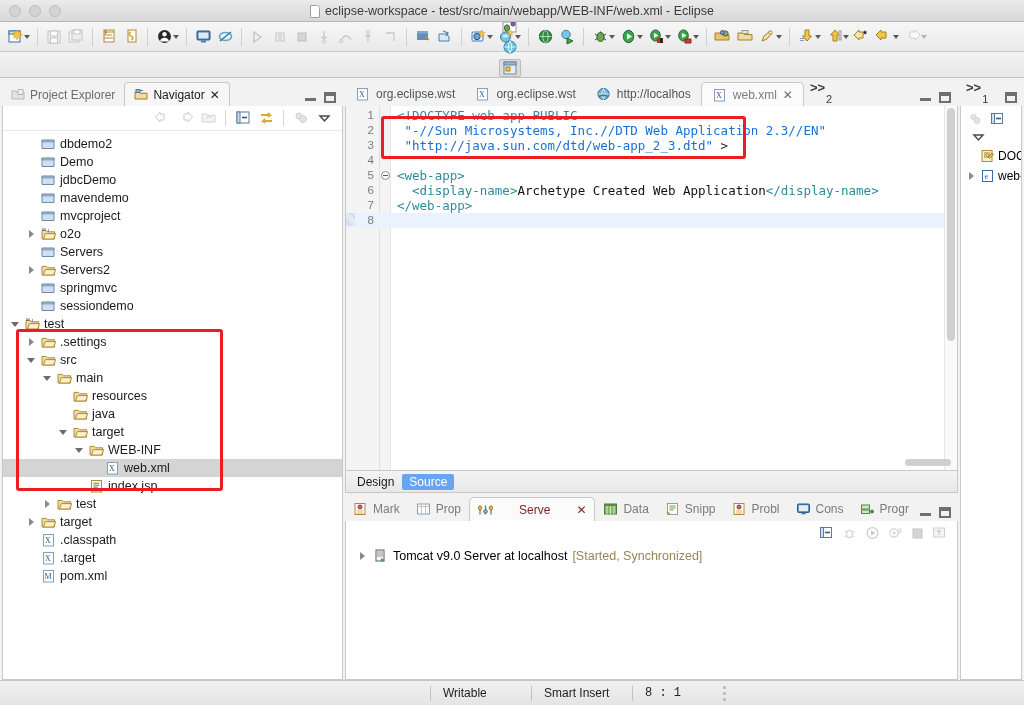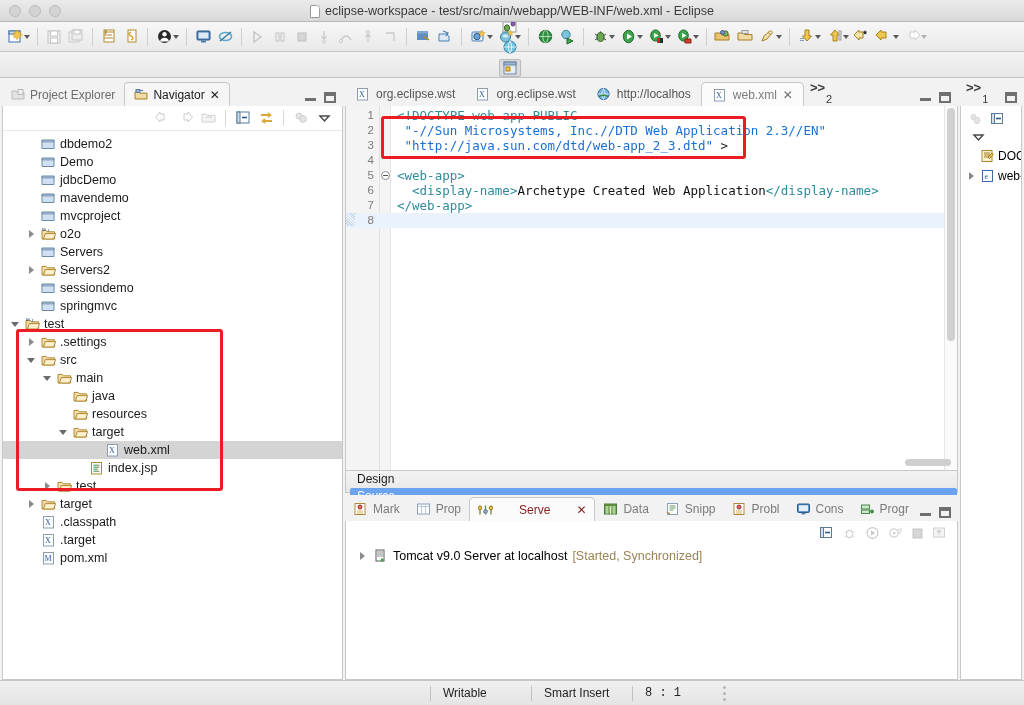--- a/index.html
+++ b/index.html
@@ -202,24 +202,24 @@
 
   .ed-scroll-v {
     position: absolute; right: 0; top: 0; bottom: 0; width: 13px;
     background: #fafafa; border-left: 1px solid #e6e6e6;
   }
   .ed-scroll-v .thumb {
     position:absolute; left:2px; right:2px; top:2px; height:64%;
     background:#d0d0d0; border-radius:5px;
   }
   .ds-tabs {
-    height: 22px; min-height:22px; display: flex; 
+    height: 22px; min-height:22px; display: flex; align-items: center;
     gap: 1px; padding-left: 4px;
     background: linear-gradient(#f3f3f3,#e8e8e8);
-    border: 1px solid #c8c8c8; border-top:none;flex-direction:column;
+    border: 1px solid #c8c8c8; border-top:none;
   }
   .ds-tab { padding: 1px 7px; font-size: 12px; color: #1a1a1a; border-radius:2px; }
   .ds-tab.active { background: #6aa3ef; color: #fff; }
 
   
   .bottom-part { height: 185px; min-height: 185px; margin-top: 2px; }
   .btabs { height: 26px; display: flex; align-items: flex-end; overflow: hidden; }
   .btab {
     height: 24px; display: flex; align-items: center; gap: 5px;
     padding: 0 8px; font-size: 12px; color: #7b7b7b; white-space: nowrap;
@@ -729,31 +729,31 @@
               <span class="tlabel">Servers2</span>
             </div>
             <div class="trow" style="padding-left: 22px;">
               <span class="twist"></span>
               <span style="display: inline-flex; flex: 0 0 auto;">
                 <svg width="15" height="14" viewBox="0 0 15 14" style="flex: 0 0 auto;">
                   <path d="M1 11.5 V3.2 h12 v8.3z" fill="#cfe0f2" stroke="#6b8ba8"></path>
                   <path d="M1 3.2 h12 v1.6 H1z" fill="#e8f0f8" stroke="#6b8ba8"></path>
                 </svg>
               </span>
-              <span class="tlabel">sessiondemo</span>
+              <span class="tlabel">springmvc</span>
             </div>
             <div class="trow" style="padding-left: 22px;">
               <span class="twist"></span>
               <span style="display: inline-flex; flex: 0 0 auto;">
                 <svg width="15" height="14" viewBox="0 0 15 14" style="flex: 0 0 auto;">
                   <path d="M1 11.5 V3.2 h12 v8.3z" fill="#cfe0f2" stroke="#6b8ba8"></path>
                   <path d="M1 3.2 h12 v1.6 H1z" fill="#e8f0f8" stroke="#6b8ba8"></path>
                 </svg>
               </span>
-              <span class="tlabel">springmvc</span>
+              <span class="tlabel">sessiondemo</span>
             </div>
             <div class="trow" style="padding-left: 6px;">
               <span class="twist expanded"></span>
               <span style="display: inline-flex; flex: 0 0 auto;">
                 <svg width="15" height="14" viewBox="0 0 15 14" style="flex: 0 0 auto;">
                   <path d="M1 12 V3.4 h4.2 l1.3 1.4 H13.6 V12z" fill="#f3dca8" stroke="#b08a30"></path>
                   <path d="M2.4 12 L4.3 6.6 H14.6 L12.7 12z" fill="#fbefd0" stroke="#b08a30"></path>
                   <text x="1" y="4.4" font-size="4.4" font-family="Liberation Sans" fill="#2a4a7a">M</text>
                   <text x="6" y="4.6" font-size="4.4" font-family="Liberation Sans" fill="#2a4a7a">J</text>
                 </svg>
@@ -791,41 +791,51 @@
               <span class="tlabel">main</span>
             </div>
             <div class="trow" style="padding-left: 54px;">
               <span class="twist"></span>
               <span style="display: inline-flex; flex: 0 0 auto;">
                 <svg width="15" height="14" viewBox="0 0 15 14" style="flex: 0 0 auto;">
                   <path d="M1 12 V3.4 h4.2 l1.3 1.4 H13.6 V12z" fill="#f3dca8" stroke="#b08a30"></path>
                   <path d="M2.4 12 L4.3 6.6 H14.6 L12.7 12z" fill="#fbefd0" stroke="#b08a30"></path>
                 </svg>
               </span>
-              <span class="tlabel">java</span>
+              <span class="tlabel">resources</span>
             </div>
             <div class="trow" style="padding-left: 54px;">
               <span class="twist"></span>
               <span style="display: inline-flex; flex: 0 0 auto;">
                 <svg width="15" height="14" viewBox="0 0 15 14" style="flex: 0 0 auto;">
                   <path d="M1 12 V3.4 h4.2 l1.3 1.4 H13.6 V12z" fill="#f3dca8" stroke="#b08a30"></path>
                   <path d="M2.4 12 L4.3 6.6 H14.6 L12.7 12z" fill="#fbefd0" stroke="#b08a30"></path>
                 </svg>
               </span>
-              <span class="tlabel">resources</span>
+              <span class="tlabel">java</span>
             </div>
             <div class="trow" style="padding-left: 54px;">
               <span class="twist expanded"></span>
               <span style="display: inline-flex; flex: 0 0 auto;">
                 <svg width="15" height="14" viewBox="0 0 15 14" style="flex: 0 0 auto;">
                   <path d="M1 12 V3.4 h4.2 l1.3 1.4 H13.6 V12z" fill="#f3dca8" stroke="#b08a30"></path>
                   <path d="M2.4 12 L4.3 6.6 H14.6 L12.7 12z" fill="#fbefd0" stroke="#b08a30"></path>
                 </svg>
               </span>
               <span class="tlabel">target</span>
+            </div>
+            <div class="trow" style="padding-left: 70px;">
+              <span class="twist expanded"></span>
+              <span style="display: inline-flex; flex: 0 0 auto;">
+                <svg width="15" height="14" viewBox="0 0 15 14" style="flex: 0 0 auto;">
+                  <path d="M1 12 V3.4 h4.2 l1.3 1.4 H13.6 V12z" fill="#f3dca8" stroke="#b08a30"></path>
+                  <path d="M2.4 12 L4.3 6.6 H14.6 L12.7 12z" fill="#fbefd0" stroke="#b08a30"></path>
+                </svg>
+              </span>
+              <span class="tlabel">WEB-INF</span>
             </div>
             <div class="trow selected" style="padding-left: 86px;">
               <span class="twist"></span>
               <span style="display: inline-flex; flex: 0 0 auto;">
                 <svg width="15" height="14" viewBox="0 0 15 14" style="flex: 0 0 auto;">
                   <rect x="2.5" y="1.5" width="10" height="11.5" fill="#fff" stroke="#8a9db5"></rect>
                   <text x="4.1" y="10" font-size="8" font-family="Liberation Serif" fill="#2a5a9a">X</text>
                 </svg>
               </span>
               <span class="tlabel">web.xml</span>

